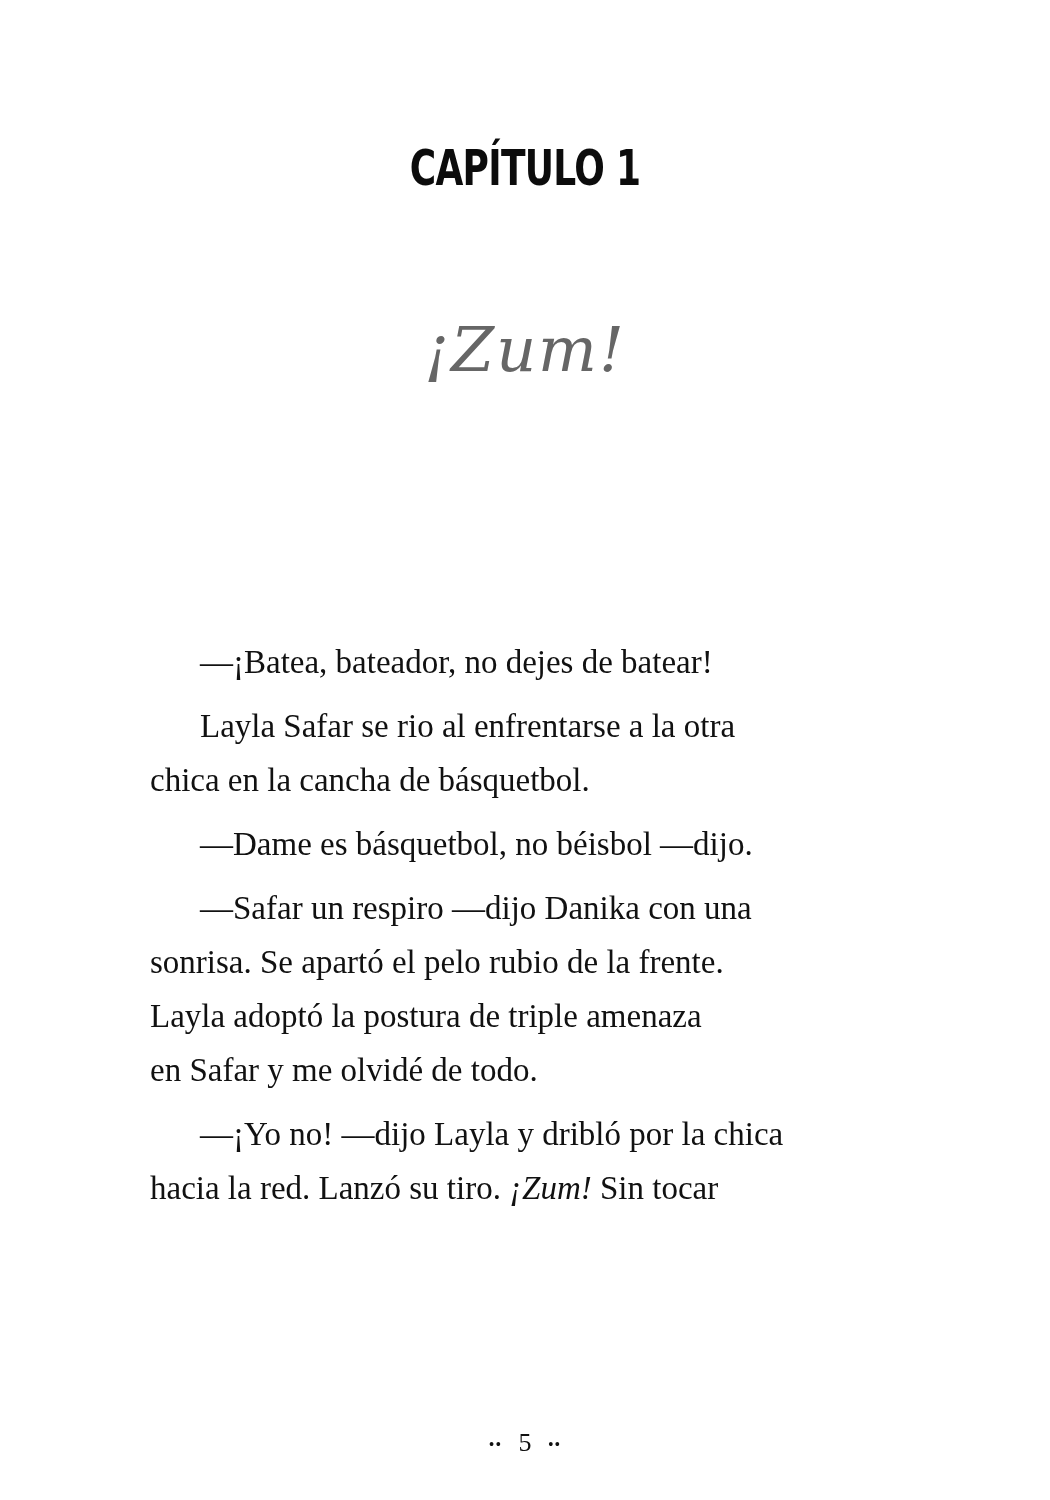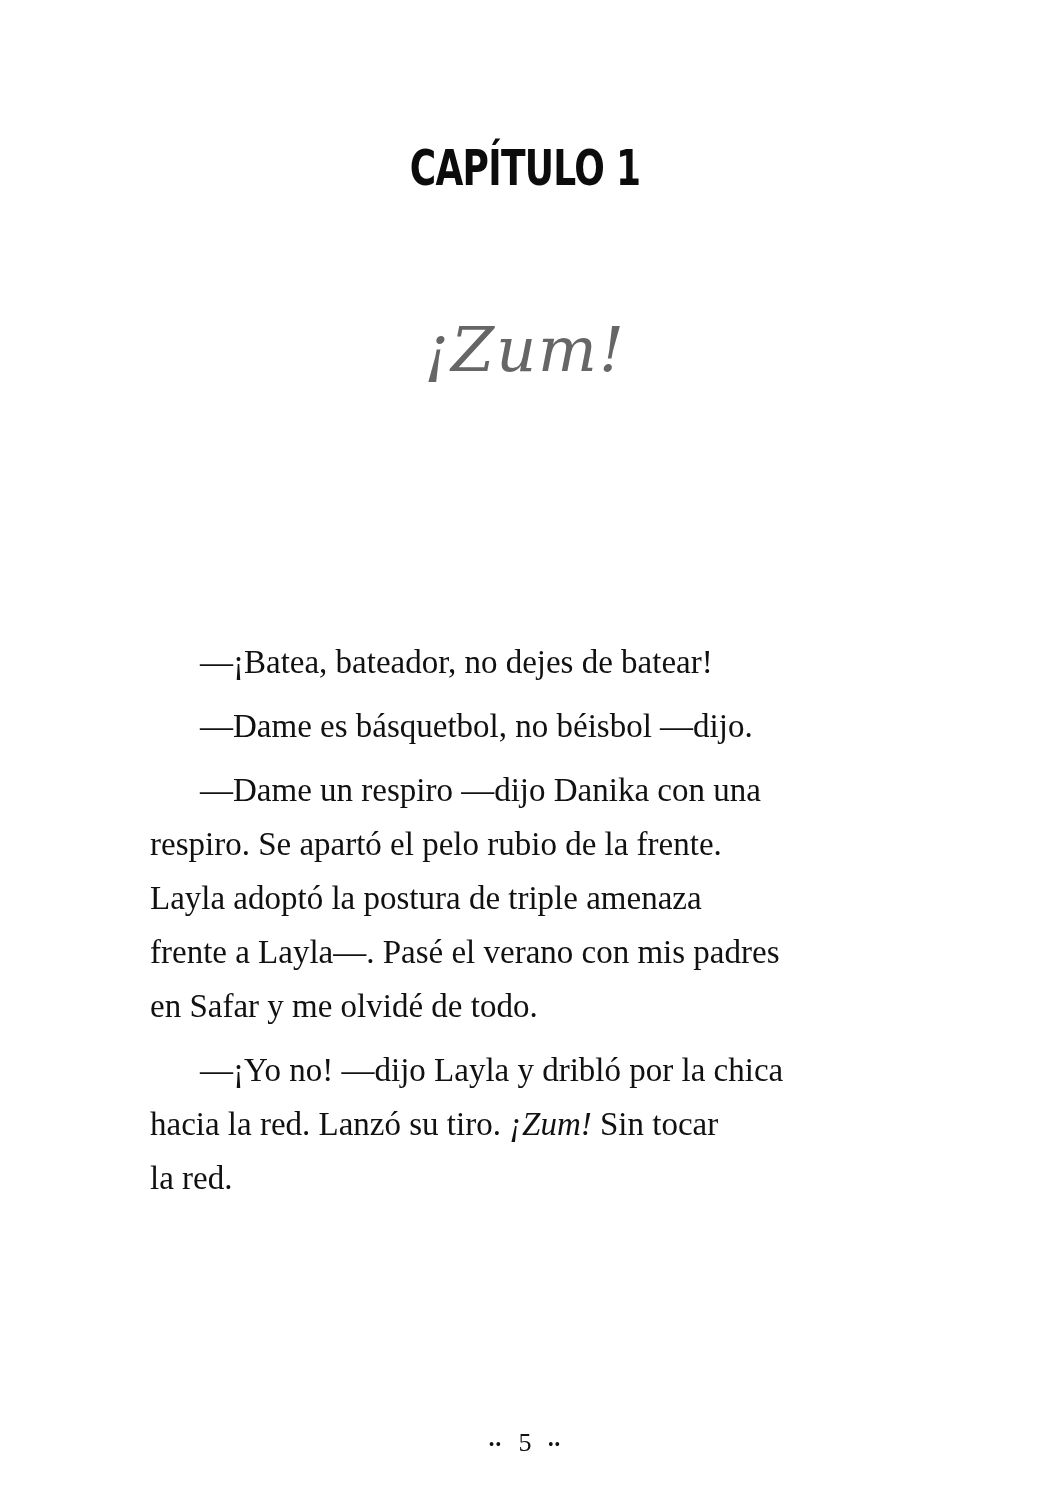--- a/index.html
+++ b/index.html
@@ -50,33 +50,35 @@
 
 <div class="page">
   <div class="chapter-label">CAPÍTULO 1</div>
   <div class="chapter-title">¡Zum!</div>
 
   <div class="body-text">
     <p class="para indent">
       <span class="line">—¡Batea, bateador, no dejes de batear!</span>
     </p>
     <p class="para indent">
+      <span class="line">Layla Safar se rio al enfrentarse a la otra</span>
+      <span class="line">chica en la cancha de básquetbol.</span>
+    </p>
+    <p class="para indent">
       <span class="line">—Dame es básquetbol, no béisbol —dijo.</span>
     </p>
     <p class="para indent">
-      <span class="line">—Dame un respiro —dijo Danika con una</span>
-      <span class="line">respiro. Se apartó el pelo rubio de la frente.</span>
+      <span class="line">—Safar un respiro —dijo Danika con una</span>
+      <span class="line">sonrisa. Se apartó el pelo rubio de la frente.</span>
       <span class="line">Layla adoptó la postura de triple amenaza</span>
-      <span class="line">frente a Layla—. Pasé el verano con mis padres</span>
       <span class="line">en Safar y me olvidé de todo.</span>
     </p>
     <p class="para indent">
       <span class="line">—¡Yo no! —dijo Layla y dribló por la chica</span>
       <span class="line italic-part"><span>hacia la red. Lanzó su tiro. </span><em>¡Zum!</em><span> Sin tocar</span></span>
-      <span class="line">la red.</span>
     </p>
   </div>
 
   <div class="folio">
     <span class="dots">••</span>
     <span style="padding:0 10px;">5</span>
     <span class="dots">••</span>
   </div>
 </div>
 

